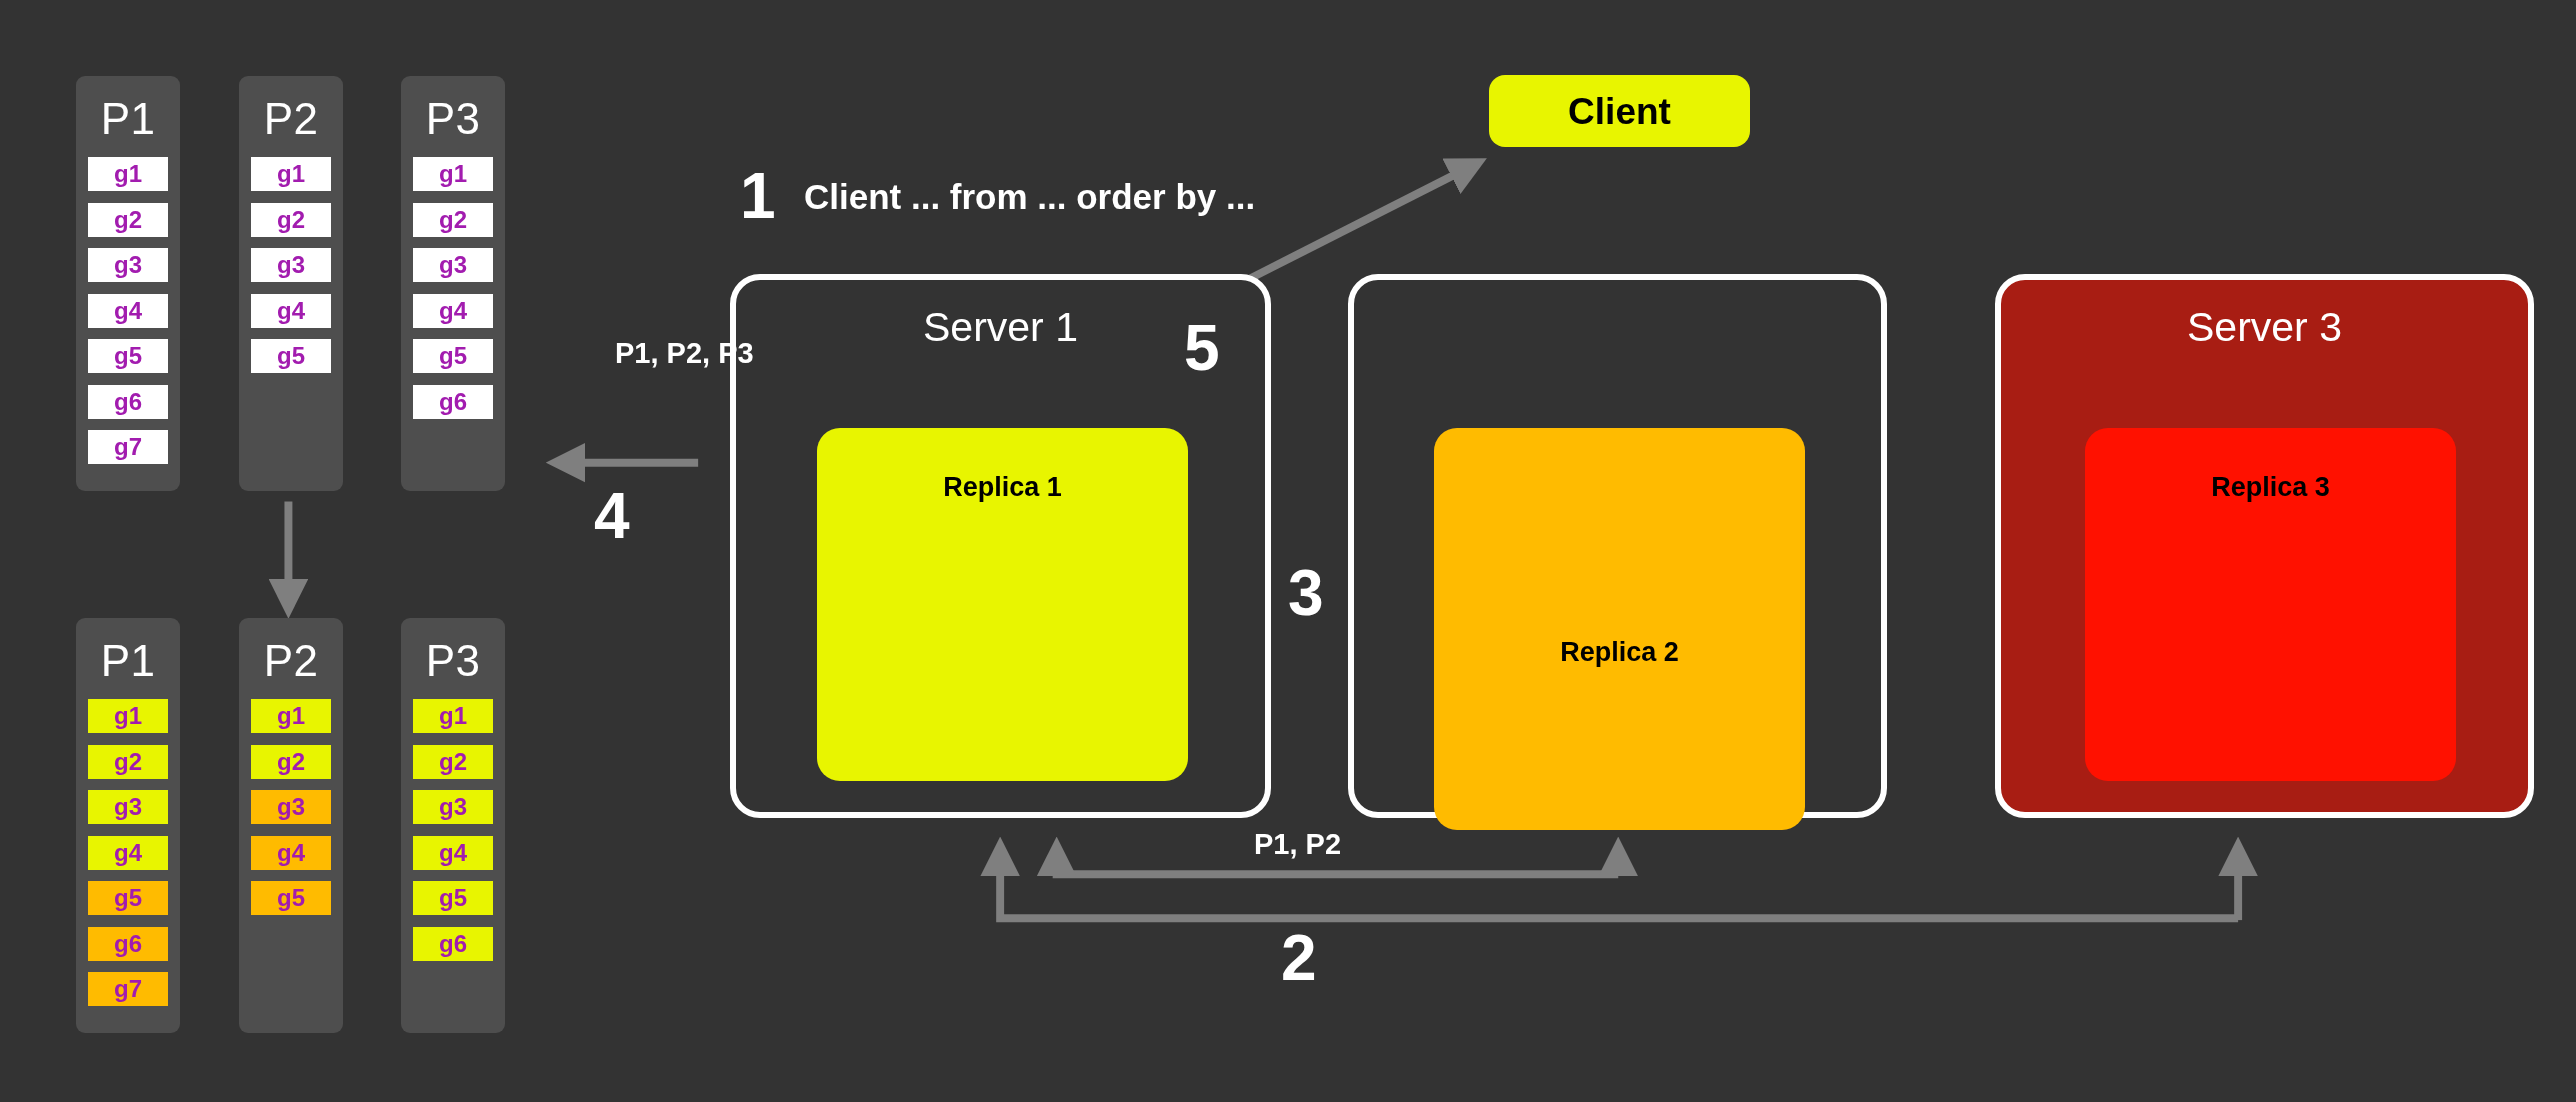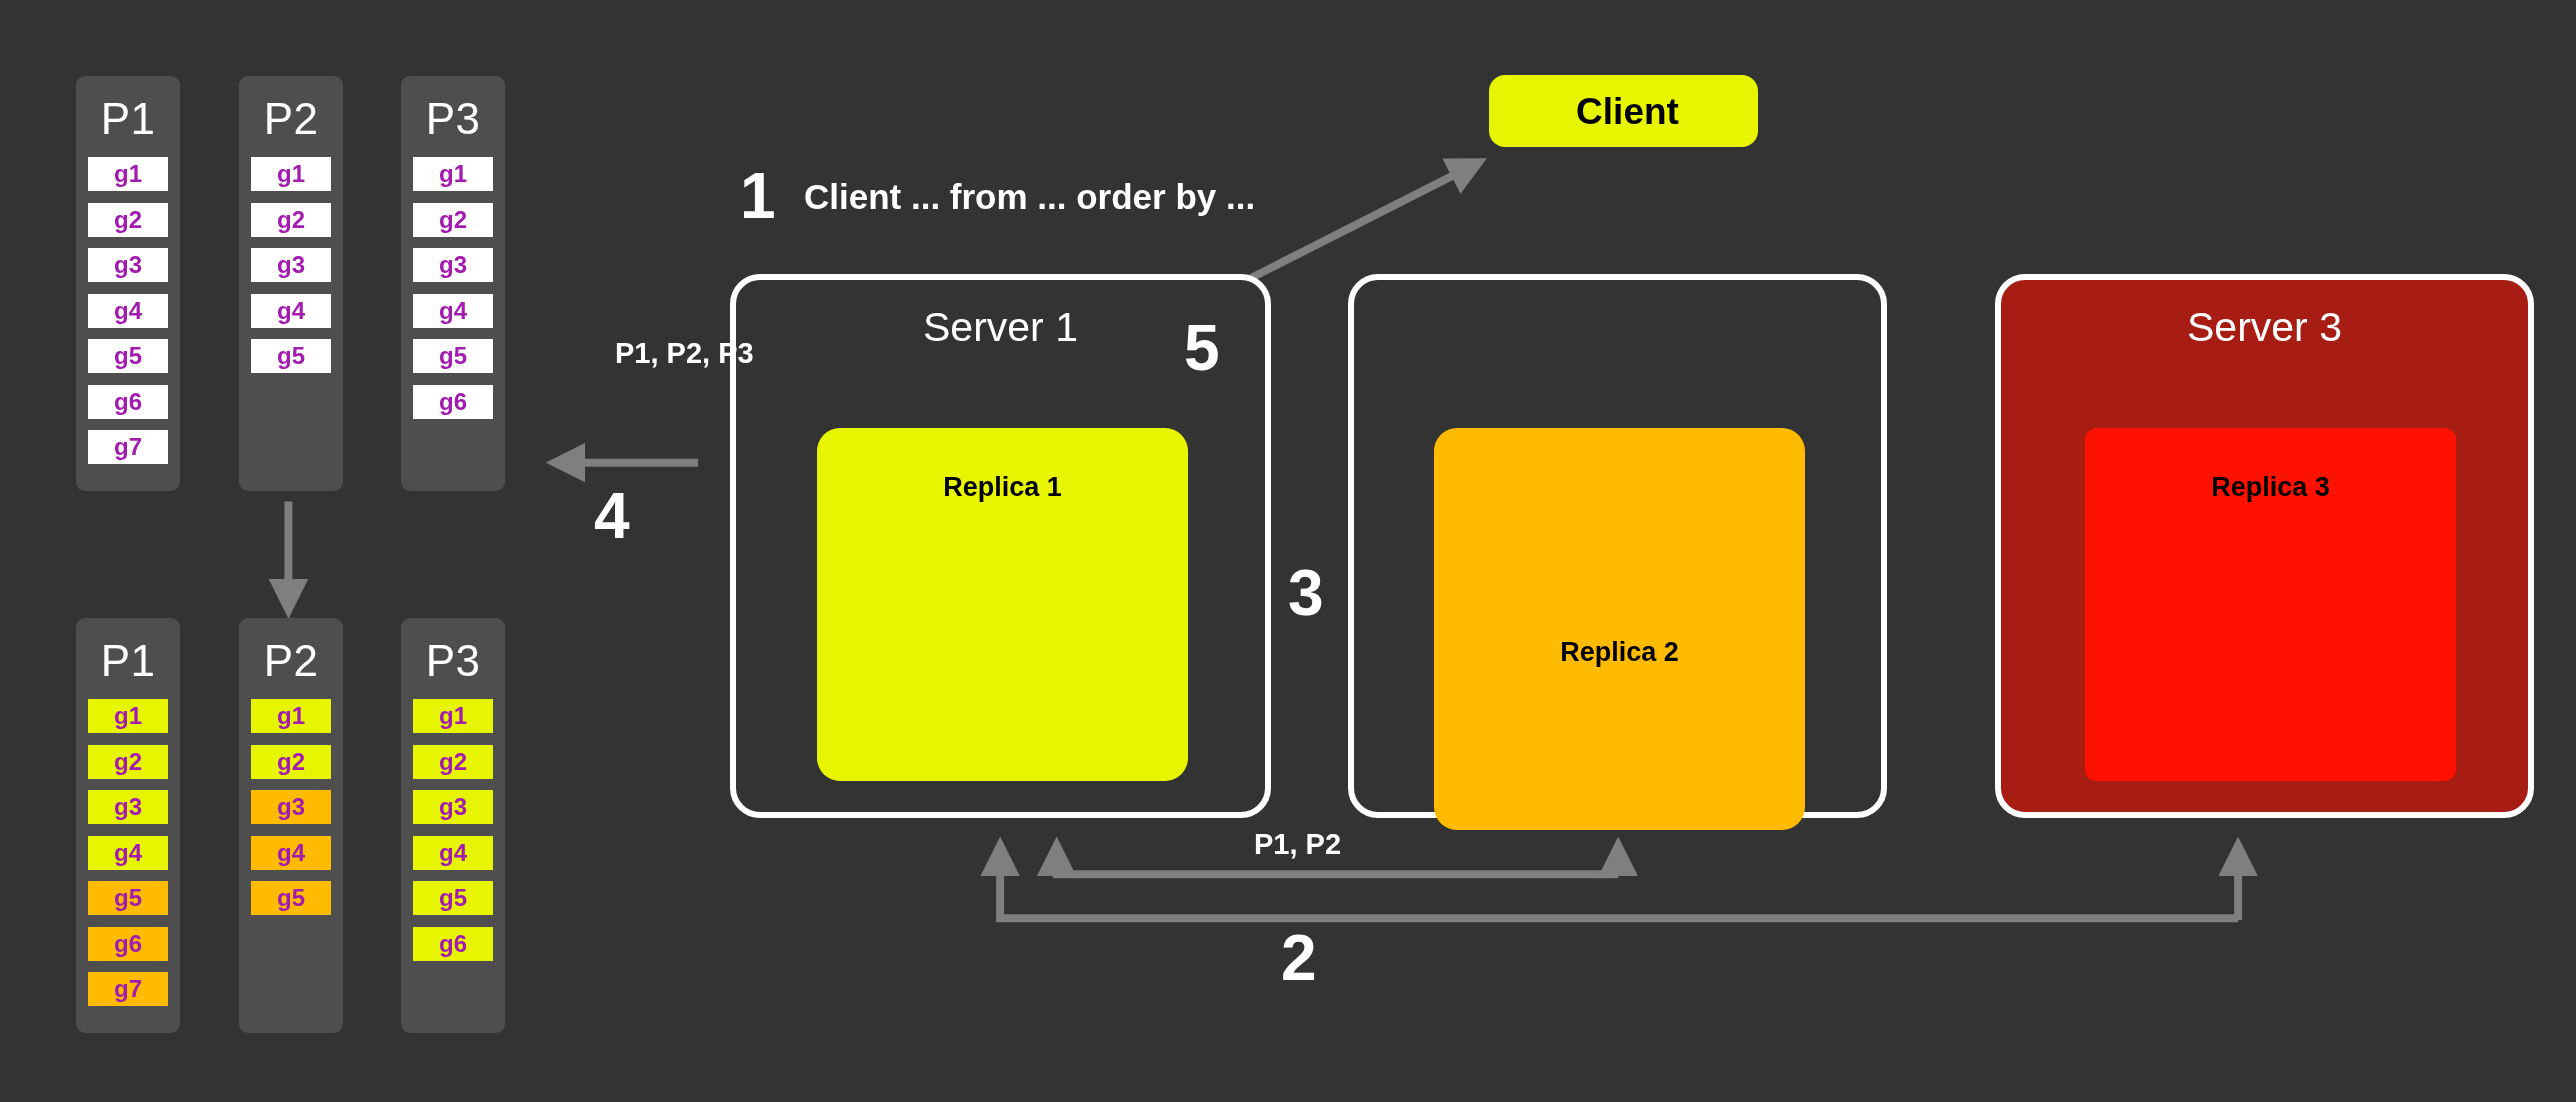--- a/index.html
+++ b/index.html
@@ -239,21 +239,21 @@
     <div class="cells" style="top:81px;">
       <div class="cell c-yellow">g1</div>
       <div class="cell c-yellow">g2</div>
       <div class="cell c-yellow">g3</div>
       <div class="cell c-yellow">g4</div>
       <div class="cell c-yellow">g5</div>
       <div class="cell c-yellow">g6</div>
     </div>
   </div>
 
-  <div class="client" style="left:1489px; top:75px; width:261px; height:72px;padding-left:8px;">
+  <div class="client" style="left:1489px; top:75px; width:261px; height:72px;">
     <span>Client</span>
   </div>
 
   <div class="label step-num" style="left:740px; top:164px;">1</div>
   <div class="label query-text" style="left:804px; top:179px;">Client ... from ... order by ...</div>
 
   <div class="server s-dark" style="left:730px; top:274px; width:541px; height:544px;">
     <div class="server-title">Server 1</div>
     <div class="replica r-yellow" style="left:81px; top:148px; width:371px; height:353px;">
       <span>Replica 1</span>
@@ -261,21 +261,21 @@
   </div>
 
   <div class="server s-dark" style="left:1348px; top:274px; width:539px; height:544px;">
     <div class="replica r-orange" style="left:80px; top:148px; width:371px; height:402px;align-items:center;">
       <span>Replica 2</span>
     </div>
   </div>
 
   <div class="server s-red" style="left:1963px; top:274px; width:539px; height:544px;">
     <div class="server-title">Server 3</div>
-    <div class="replica r-red" style="left:84px; top:148px; width:371px; height:353px;border-radius:12px;">
+    <div class="replica r-red" style="left:84px; top:148px; width:371px; height:353px;">
       <span>Replica 3</span>
     </div>
   </div>
 
   <div class="label edge-label" style="left:615px; top:339px;">P1, P2, P3</div>
 
   <div class="label step-num" style="left:594px; top:484px;">4</div>
 
   <div class="label step-num" style="left:1184px; top:316px;">5</div>
 

